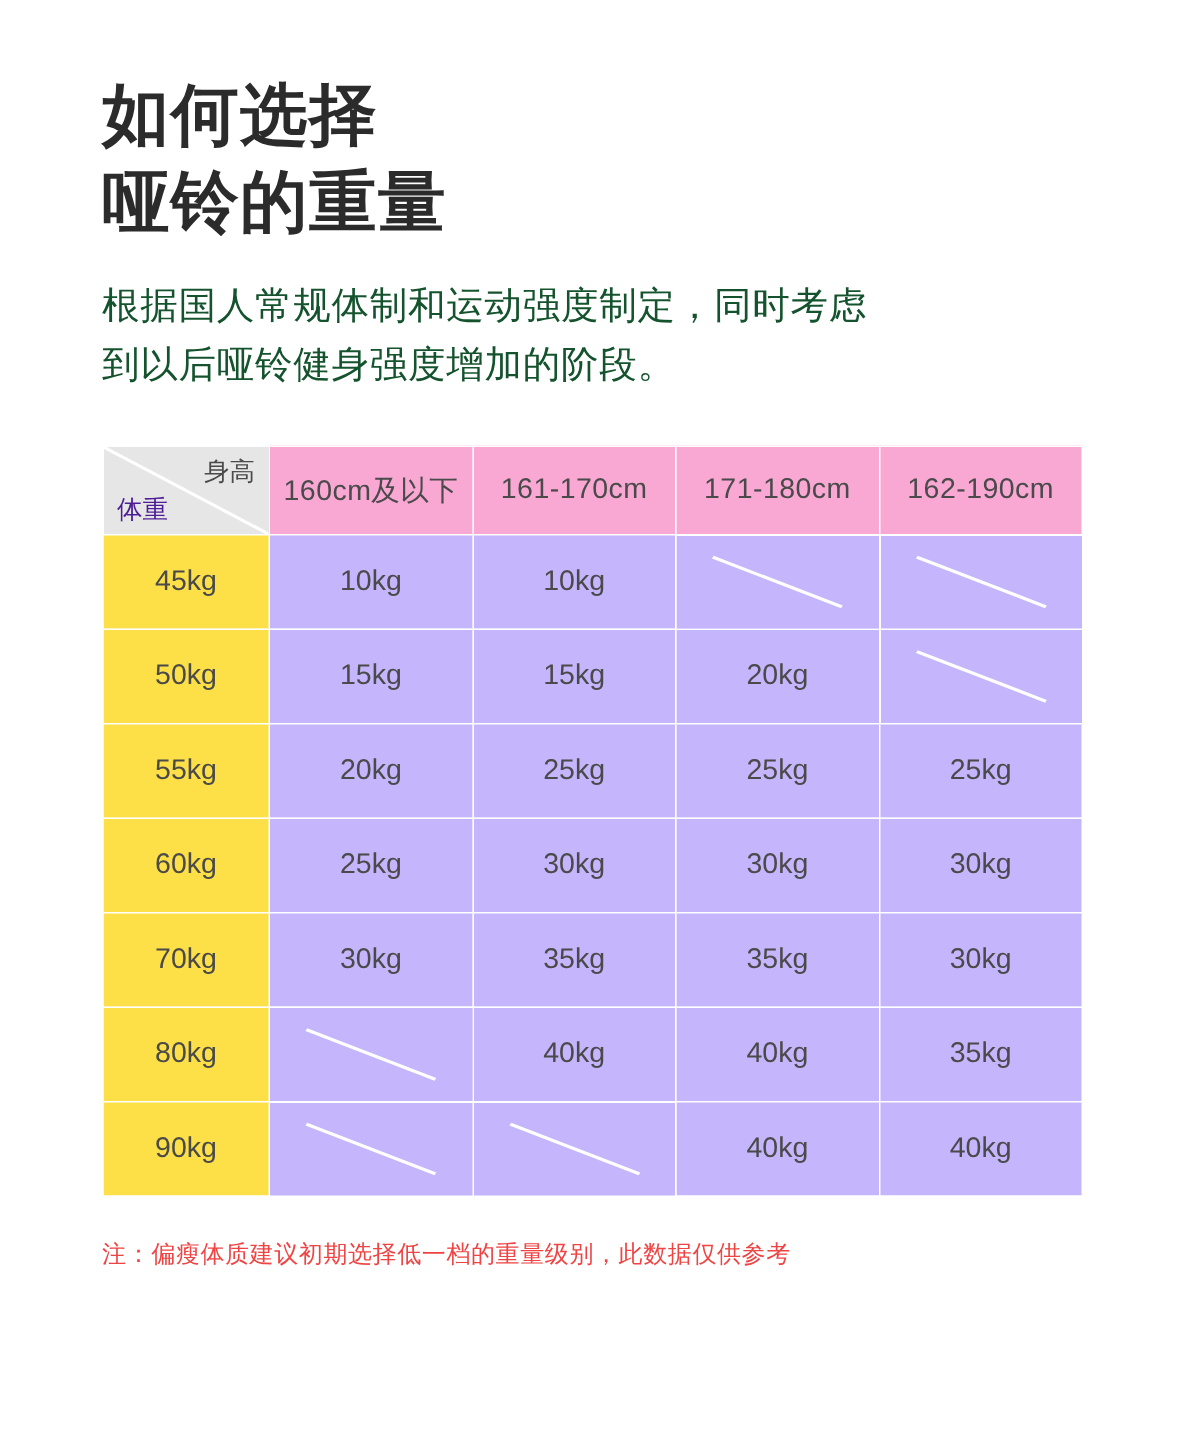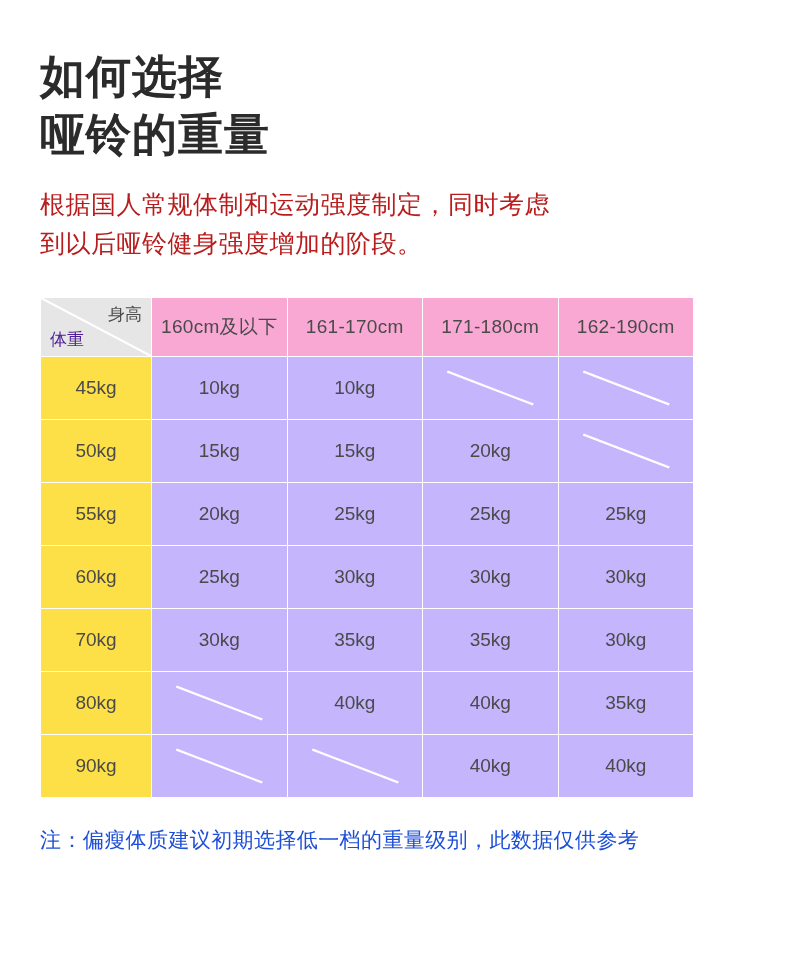--- a/index.html
+++ b/index.html
@@ -13,41 +13,41 @@
     font-family: "Liberation Sans", "DejaVu Sans", sans-serif;
     color: #3b3b3b;
     overflow: hidden;
   }
 
   .page {
     position: relative;
     width: 783px;
     height: 955px;
     box-sizing: border-box;
-    padding: 0 40px;
+    padding: 0 68px;
   }
 
   .title-block {
     padding-top: 48px;
   }
   .title-line {
     font-size: 45px;
     line-height: 1.28;
     font-weight: bold;
     color: #2b2b2b;
     letter-spacing: 1px;
   }
 
   .subtitle-block {
     margin-top: 22px;
   }
   .subtitle-line {
     font-size: 25px;
     line-height: 1.55;
-    color: #b91c1c;
+    color: #14532d;
     letter-spacing: 0.5px;
   }
 
   
   .table-wrap {
     margin-top: 34px;
   }
   table.matrix {
     border-collapse: collapse;
     width: 654px;
@@ -110,22 +110,22 @@
     position: relative;
   }
   td.val.empty .slash {
     position: absolute;
     left: 0; top: 0;
     width: 100%; height: 100%;
   }
 
   .note {
     margin-top: 28px;
-    font-size: 21px;
-    color: #1d4ed8;
+    font-size: 16px;
+    color: #ef4444;
     letter-spacing: 0.4px;
   }
 </style>
 </head>
 <body>
 
 <div class="page">
 
   <div class="title-block">
     <div class="title-line">如何选择</div>

